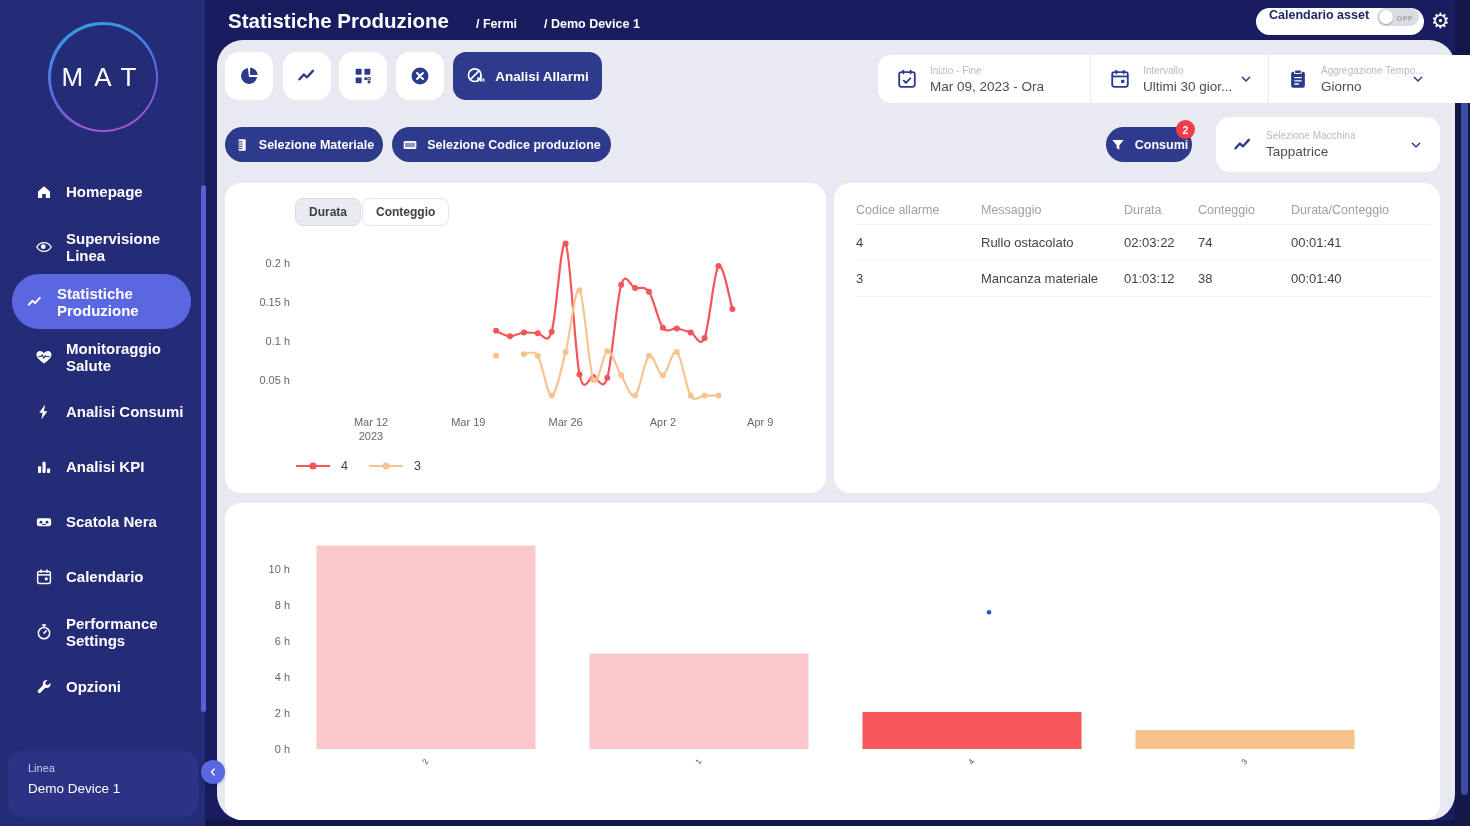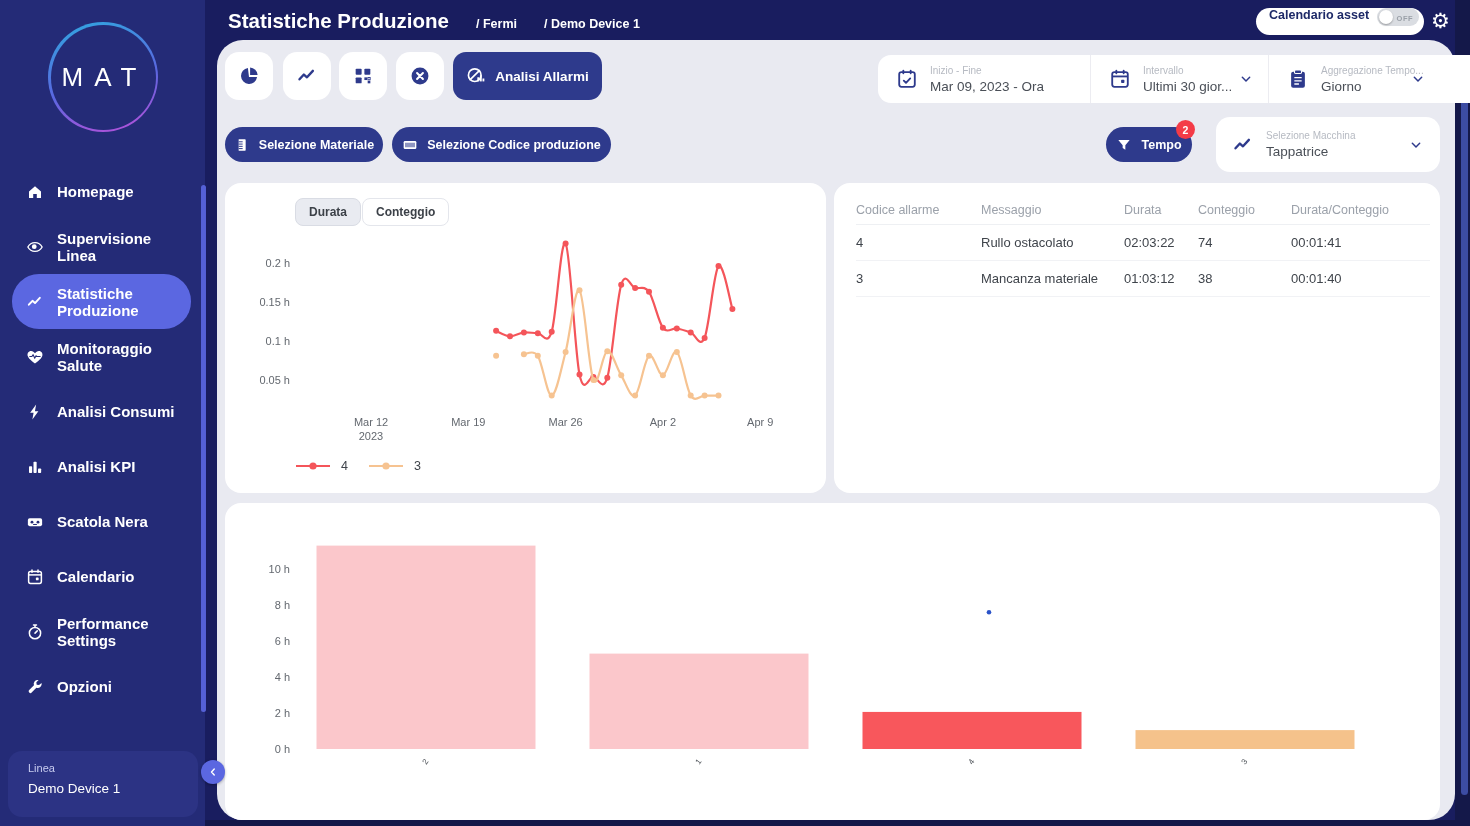--- a/index.html
+++ b/index.html
@@ -13,21 +13,21 @@
 
   
   .sidebar { position:absolute; left:0; top:0; width:205px; height:826px; background:#242b77; }
   .logo-ring { position:absolute; left:48px; top:22px; width:110px; height:110px; border-radius:50%;
     background:linear-gradient(165deg,#2fa9e0 0%,#5a67e0 55%,#bd4fd9 100%); }
   .logo-inner { position:absolute; inset:2.5px; border-radius:50%; background:#242b77;
     display:flex; align-items:center; justify-content:flex-start; }
   .logo-text { color:#fff; font-size:26px; letter-spacing:11px; padding-left:11px; font-weight:400; }
 
   .nav { position:absolute; left:0; top:164px; width:205px; }
-  .nav-item { height:55px; display:flex; align-items:center; padding-left:26px; cursor:pointer; }
+  .nav-item { height:55px; display:flex; align-items:center; padding-left:35px; cursor:pointer; }
   .nav-item.active { background:#5b67e1; border-radius:27px; margin:0 14px 0 12px; padding-left:14px; }
   .nav-icon { width:18px; height:18px; color:#fff; flex:0 0 18px; }
   .nav-icon svg { width:18px; height:18px; }
   .nav-label { color:#fff; font-weight:bold; font-size:15px; line-height:17px; margin-left:13px; width:136px; }
 
   .side-scrollbar { position:absolute; left:201px; top:185px; width:5px; height:527px; border-radius:3px;
     background:#5b67e1; opacity:.9; }
 
   .device-box { position:absolute; left:8px; top:751px; width:190px; height:66px; border-radius:14px;
     background:#2c3384; padding:11px 0 0 20px; cursor:pointer; }
@@ -374,21 +374,21 @@
         </svg>
       </span>
     <span class="lbl">Selezione Codice produzione</span>
   </div>
   <div class="pill-btn" style="left:889px;width:86px">
     <span>
         <svg viewBox="0 0 24 24">
           <path d="M3.5 4.5h17L14 12.5v6.8l-4-2.7v-4.1z" fill="currentColor"></path>
         </svg>
       </span>
-    <span class="lbl">Tempo</span>
+    <span class="lbl">Consumi</span>
   </div>
   <div class="badge">2</div>
   <div class="machine-card">
     <span>
         <svg viewBox="0 0 24 24">
           <path d="M3.8 15.6 8.6 10.4l3.4 3 6.4-7" fill="none" stroke="currentColor" stroke-width="2.6" stroke-linecap="round" stroke-linejoin="round"></path>
         </svg>
       </span>
     <span class="machine-txt">
       <div class="date-label">Selezione Macchina</div>

